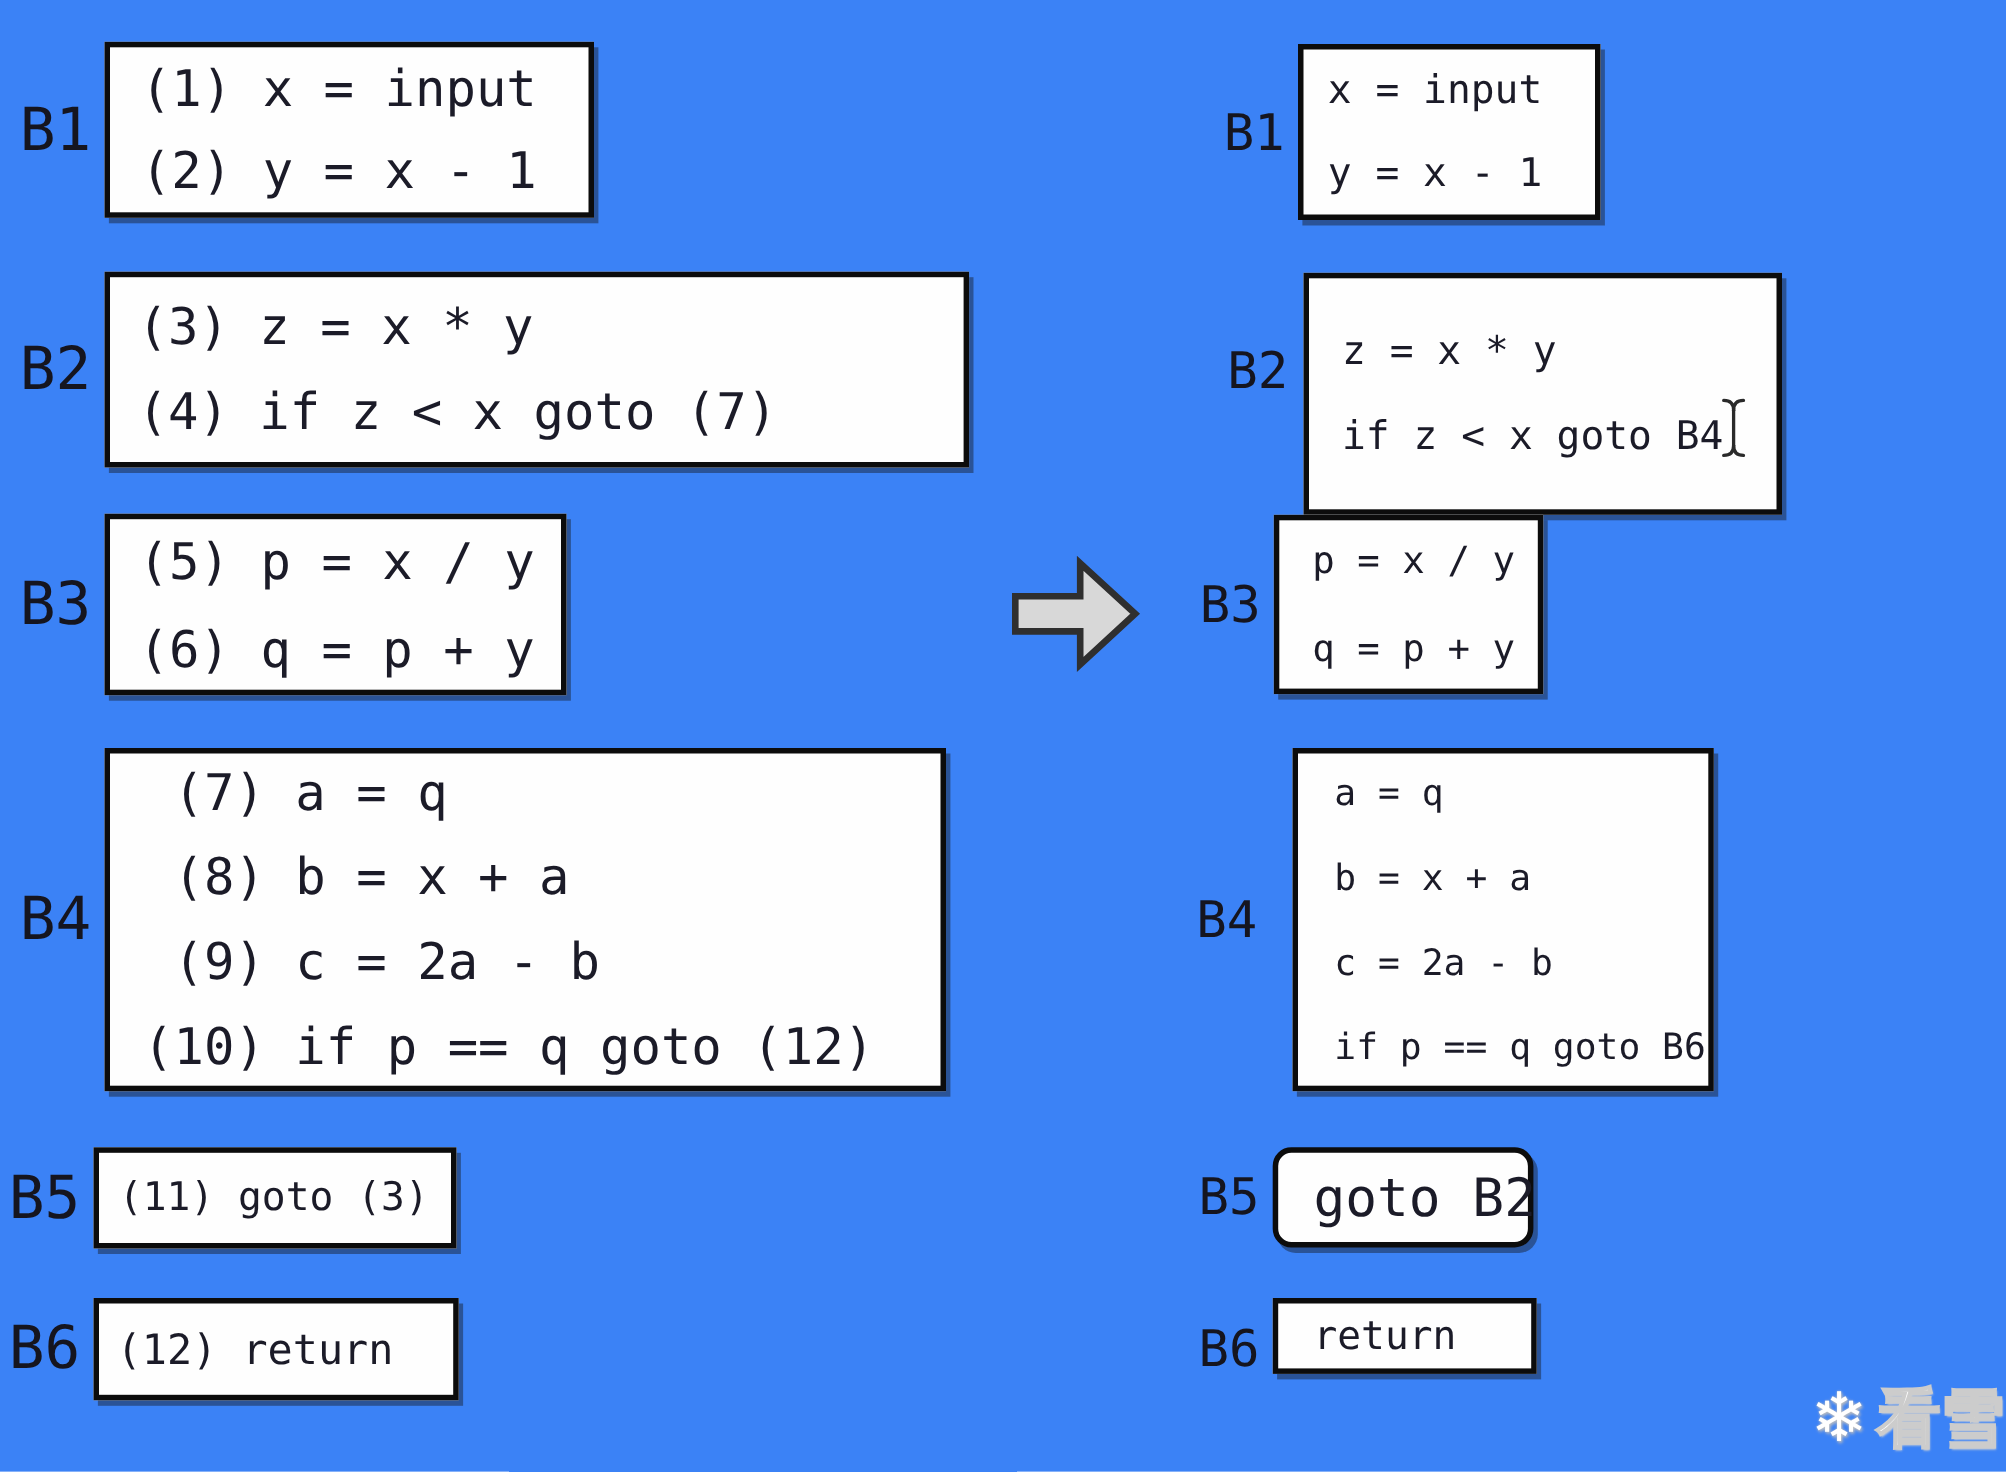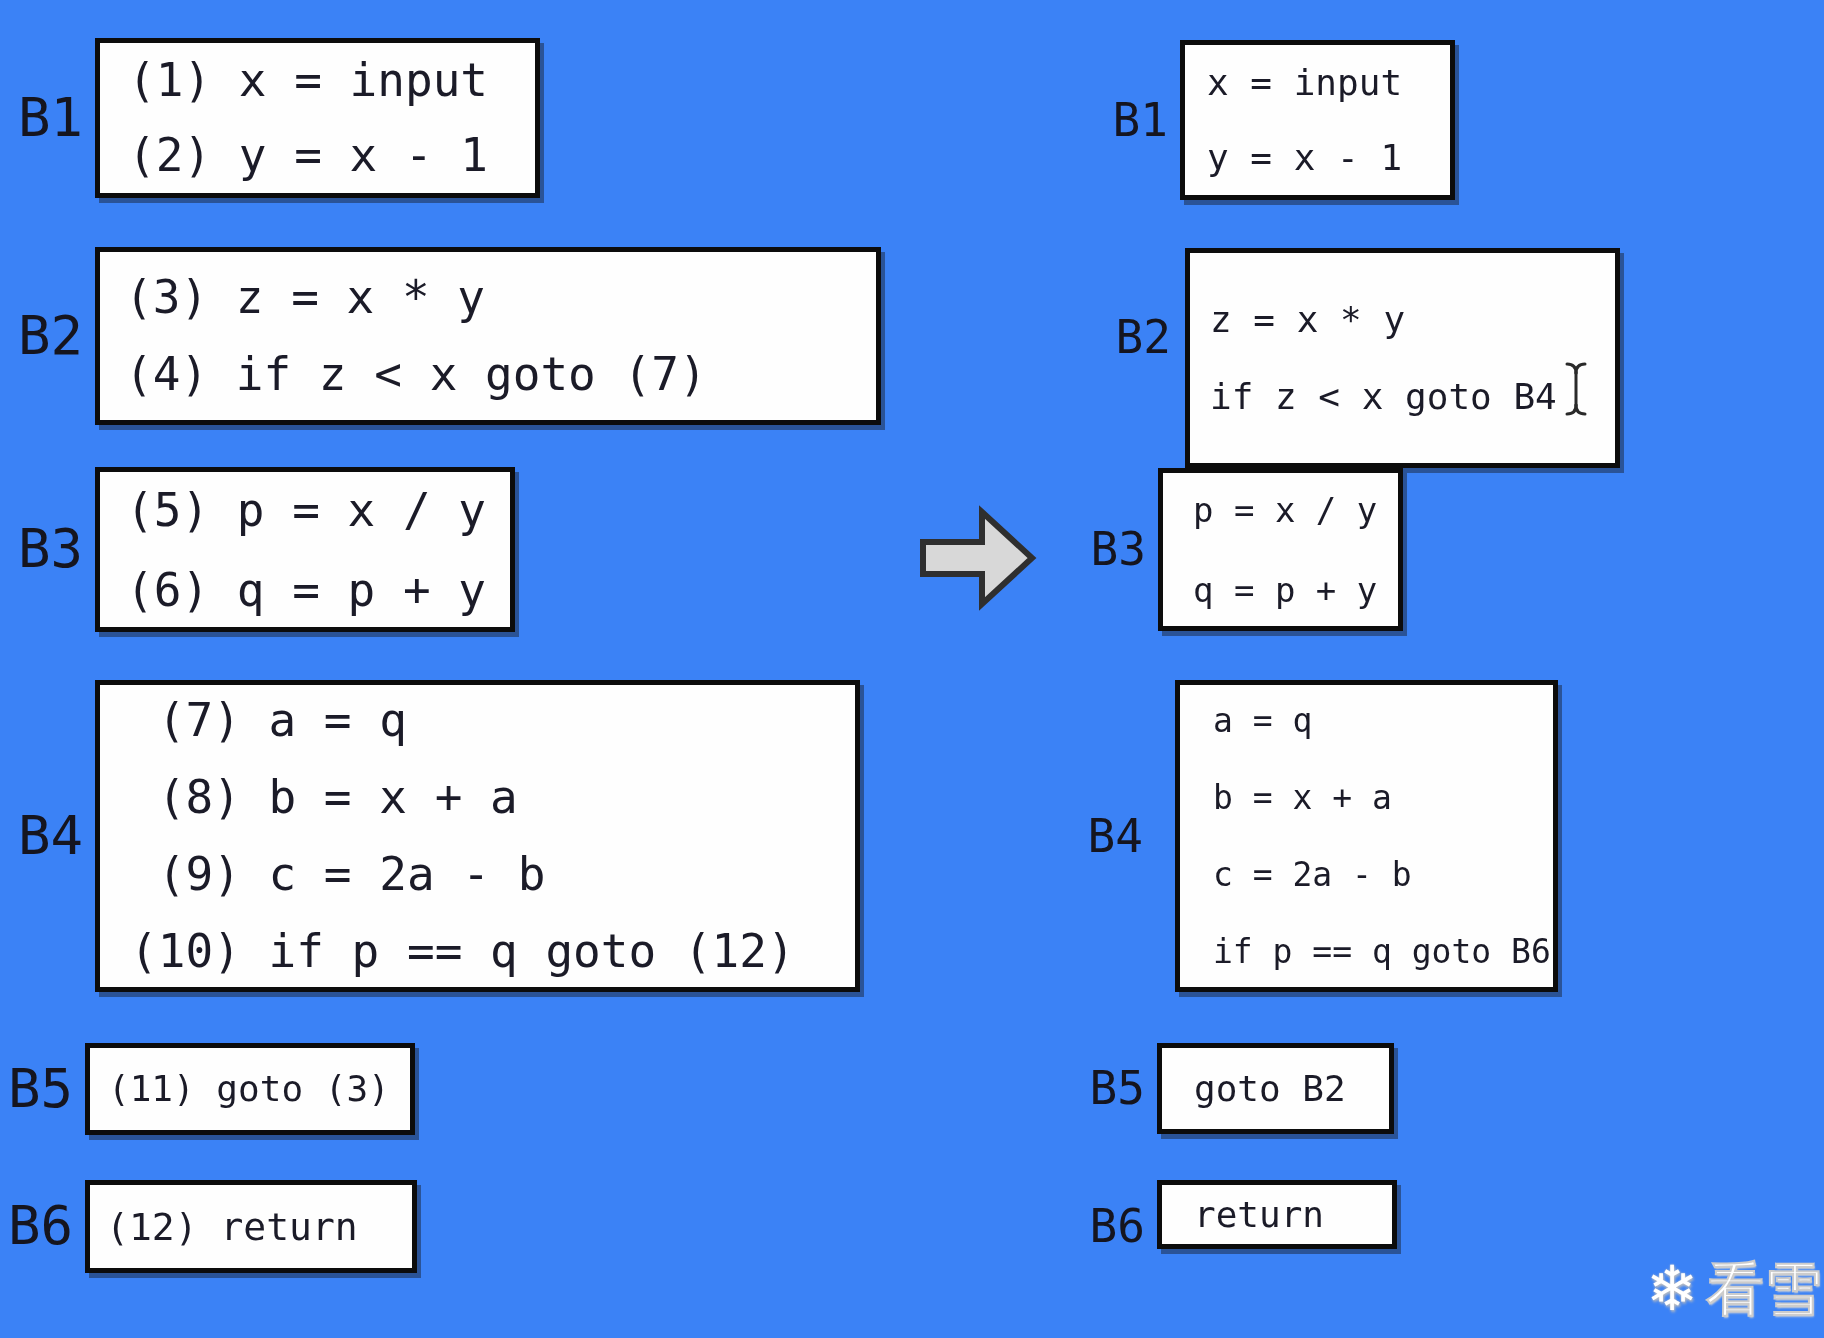--- a/index.html
+++ b/index.html
@@ -25,21 +25,21 @@
   #cursor-wrap{position:absolute;left:1563px;top:361px;width:26px;height:56px;}
   #watermark{
     position:absolute;left:1646px;top:1254px;display:flex;align-items:center;gap:8px;
     font-family:"DejaVu Sans", "Liberation Sans", sans-serif;
   }
   #watermark .wm-flake{
     font-size:62px;line-height:70px;color:#ffffff;
     text-shadow:0 0 2px #c6c6c6,1px 2px 3px #bdbdbd;
   }
   #watermark .wm-text{
-    font-size:58px;line-height:70px;font-weight:normal;color:#ffffff;
+    font-size:58px;line-height:70px;font-weight:bold;color:#ffffff;
     -webkit-text-stroke:2px #cccccc;
     text-shadow:1px 2px 2px #d2d2d2;
   }
 </style>
 </head>
 <body>
 
 <div id="canvas">
 
   <div class="block-label lbl-l" style="left:0;width:83px;top:89px;">B1</div>
@@ -84,21 +84,21 @@
     </svg>
   </div>
 
   <div class="block-label lbl-r" style="left:980px;width:188px;top:95px;">B1</div>
   <div class="bb" style="left:1180px;top:40px;width:275px;height:160px;font-size:36px;line-height:75px;padding-left:22px;">
     <div class="code-line">x = input</div>
     <div class="code-line">y = x - 1</div>
   </div>
 
   <div class="block-label lbl-r" style="left:983px;width:188px;top:312px;">B2</div>
-  <div class="bb" style="left:1185px;top:248px;width:435px;height:220px;font-size:36px;line-height:77px;padding-left:20px;">
+  <div class="bb" style="left:1185px;top:248px;width:435px;height:220px;font-size:36px;line-height:77px;padding-left:30px;">
     <div class="code-line">z = x * y</div>
     <div class="code-line">if z &lt; x goto B4</div>
   </div>
 
   <div id="cursor-wrap">
     <svg width="26" height="56" viewBox="0 0 26 56">
       <g fill="none" stroke="#2a2a2a" stroke-width="3" stroke-linecap="round">
         <path d="M4 3 C10 3 13 6 13 12"></path>
         <path d="M22 3 C16 3 13 6 13 12"></path>
         <path d="M13 12 L13 44"></path>
@@ -116,21 +116,21 @@
 
   <div class="block-label lbl-r" style="left:955px;width:188px;top:811px;">B4</div>
   <div class="bb" style="left:1155px;top:680px;width:383px;height:312px;font-size:33px;line-height:77px;padding-left:33px;margin-left:20px;">
     <div class="code-line">a = q</div>
     <div class="code-line">b = x + a</div>
     <div class="code-line">c = 2a - b</div>
     <div class="code-line">if p == q goto B6</div>
   </div>
 
   <div class="block-label lbl-r" style="left:957px;width:188px;top:1063px;">B5</div>
-  <div class="bb" style="left:1157px;top:1043px;width:237px;height:91px;font-size:36px;line-height:40px;padding-left:32px;">
+  <div class="bb" style="left:1157px;top:1043px;width:237px;height:91px;font-size:48px;line-height:40px;padding-left:32px;border-radius:17px;">
     <div class="code-line">goto B2</div>
   </div>
 
   <div class="block-label lbl-r" style="left:957px;width:188px;top:1201px;">B6</div>
   <div class="bb" style="left:1157px;top:1180px;width:240px;height:69px;font-size:36px;line-height:40px;padding-left:32px;">
     <div class="code-line">return</div>
   </div>
 
   <div id="watermark">
     <span class="wm-flake">❄</span>

